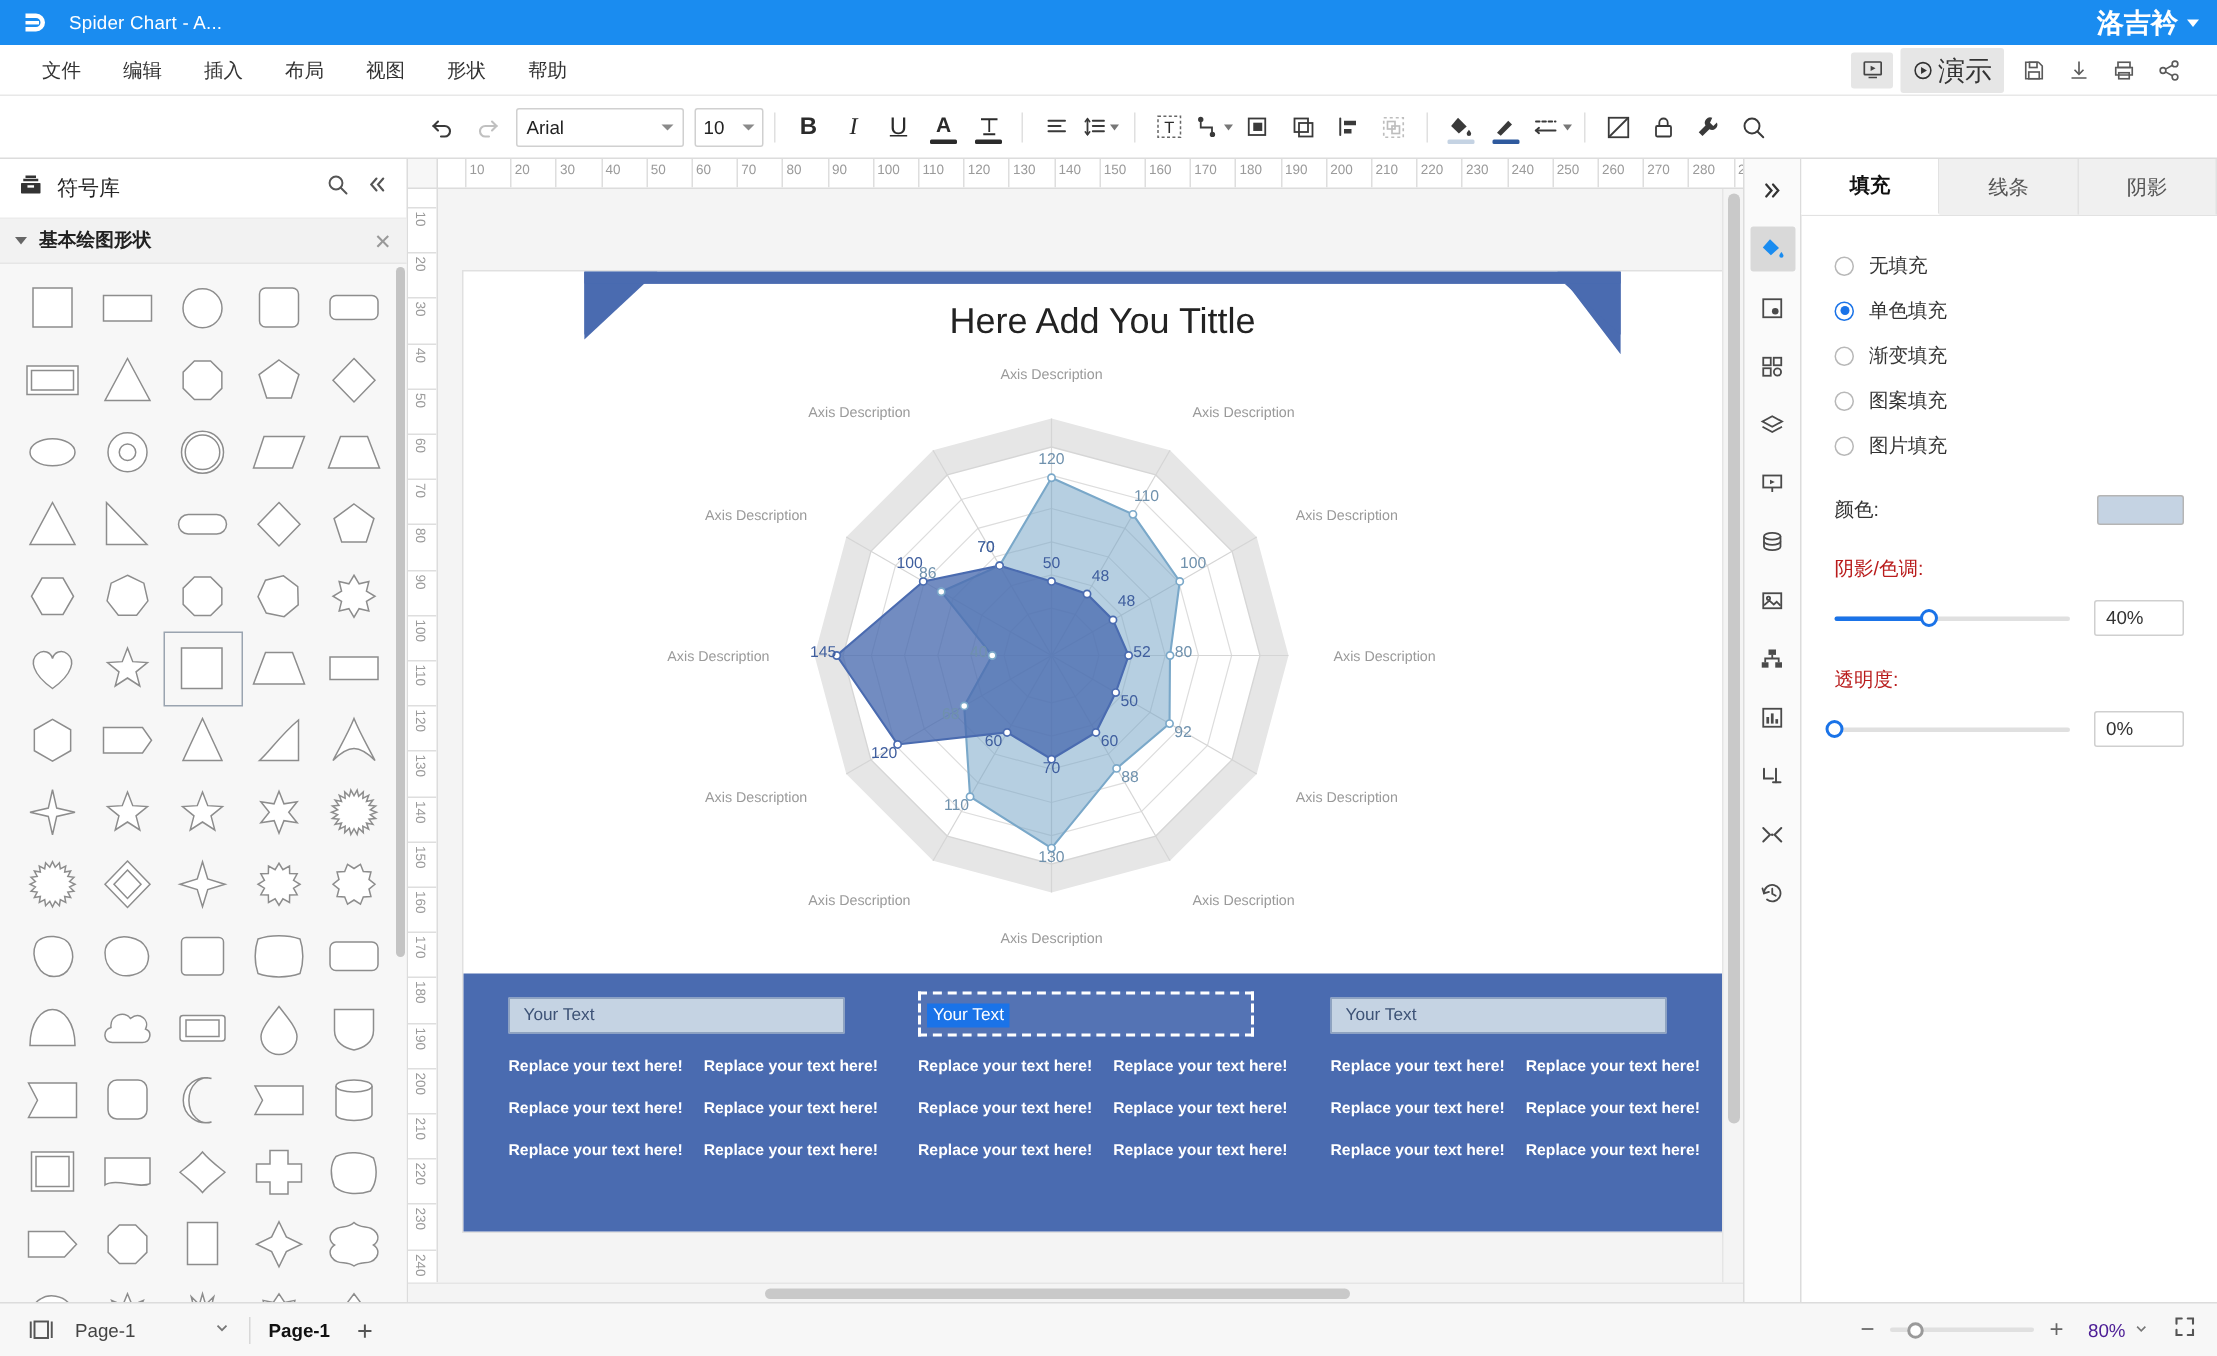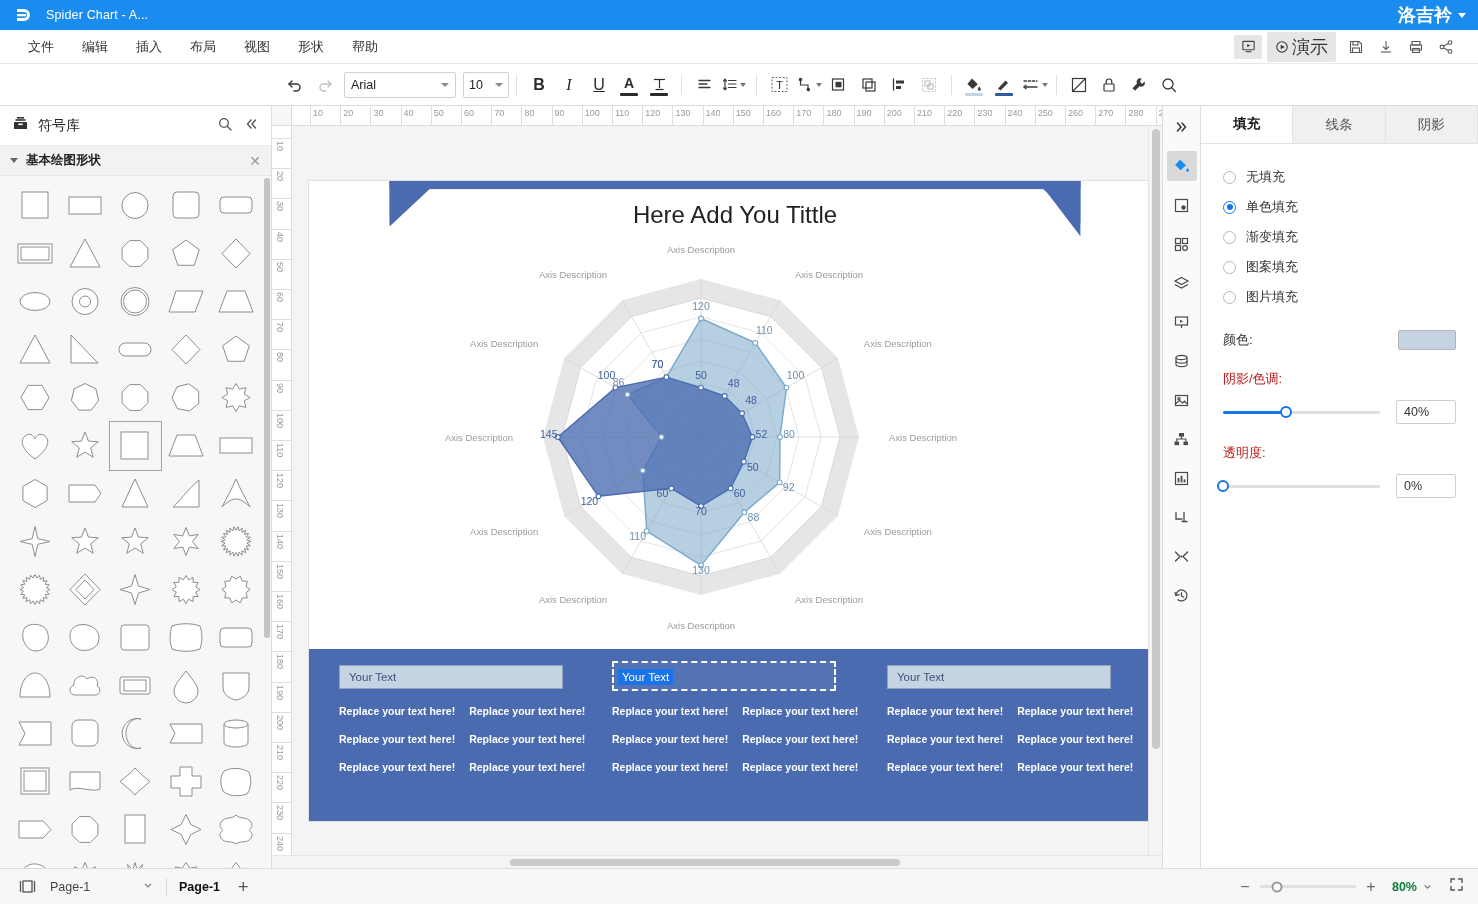--- a/index.html
+++ b/index.html
@@ -236,21 +236,21 @@
   .sb-sep { width: 1px; height: 18px; background: #d8d8d8; margin: 0 12px; }
   .page-tab { font-size: 12.5px; color: #111; font-weight: bold; }
   .add-page { margin-left: 18px; font-size: 18px; color: #555; line-height: 1; }
   .sb-right { margin-left: auto; display: flex; align-items: center; gap: 0px; }
   .zoom-minus, .zoom-plus { font-size: 16px; color: #666; width: 22px; text-align: center; }
   .zoom-track { width: 96px; height: 3px; background: #e0e0e0; border-radius: 2px; position: relative; margin: 0 4px; }
   .zoom-knob {
     position: absolute; left: 18%; top: 50%; transform: translate(-50%,-50%);
     width: 11px; height: 11px; border-radius: 50%; background: #fff; border: 2px solid #9a9a9a;
   }
-  .zoom-val { font-size: 12.5px; color: #15803d; margin-left: 10px; font-weight: bold; }
+  .zoom-val { font-size: 12.5px; color: #4c1d95; margin-left: 10px; }
   .fs-icon { margin-left: 16px; color: #555; }
 </style>
 </head>
 <body>
 
 <div class="app">
 
   <div class="titlebar">
     <div class="logo-mark">
       <svg width="20" height="20" viewBox="0 0 20 20">

